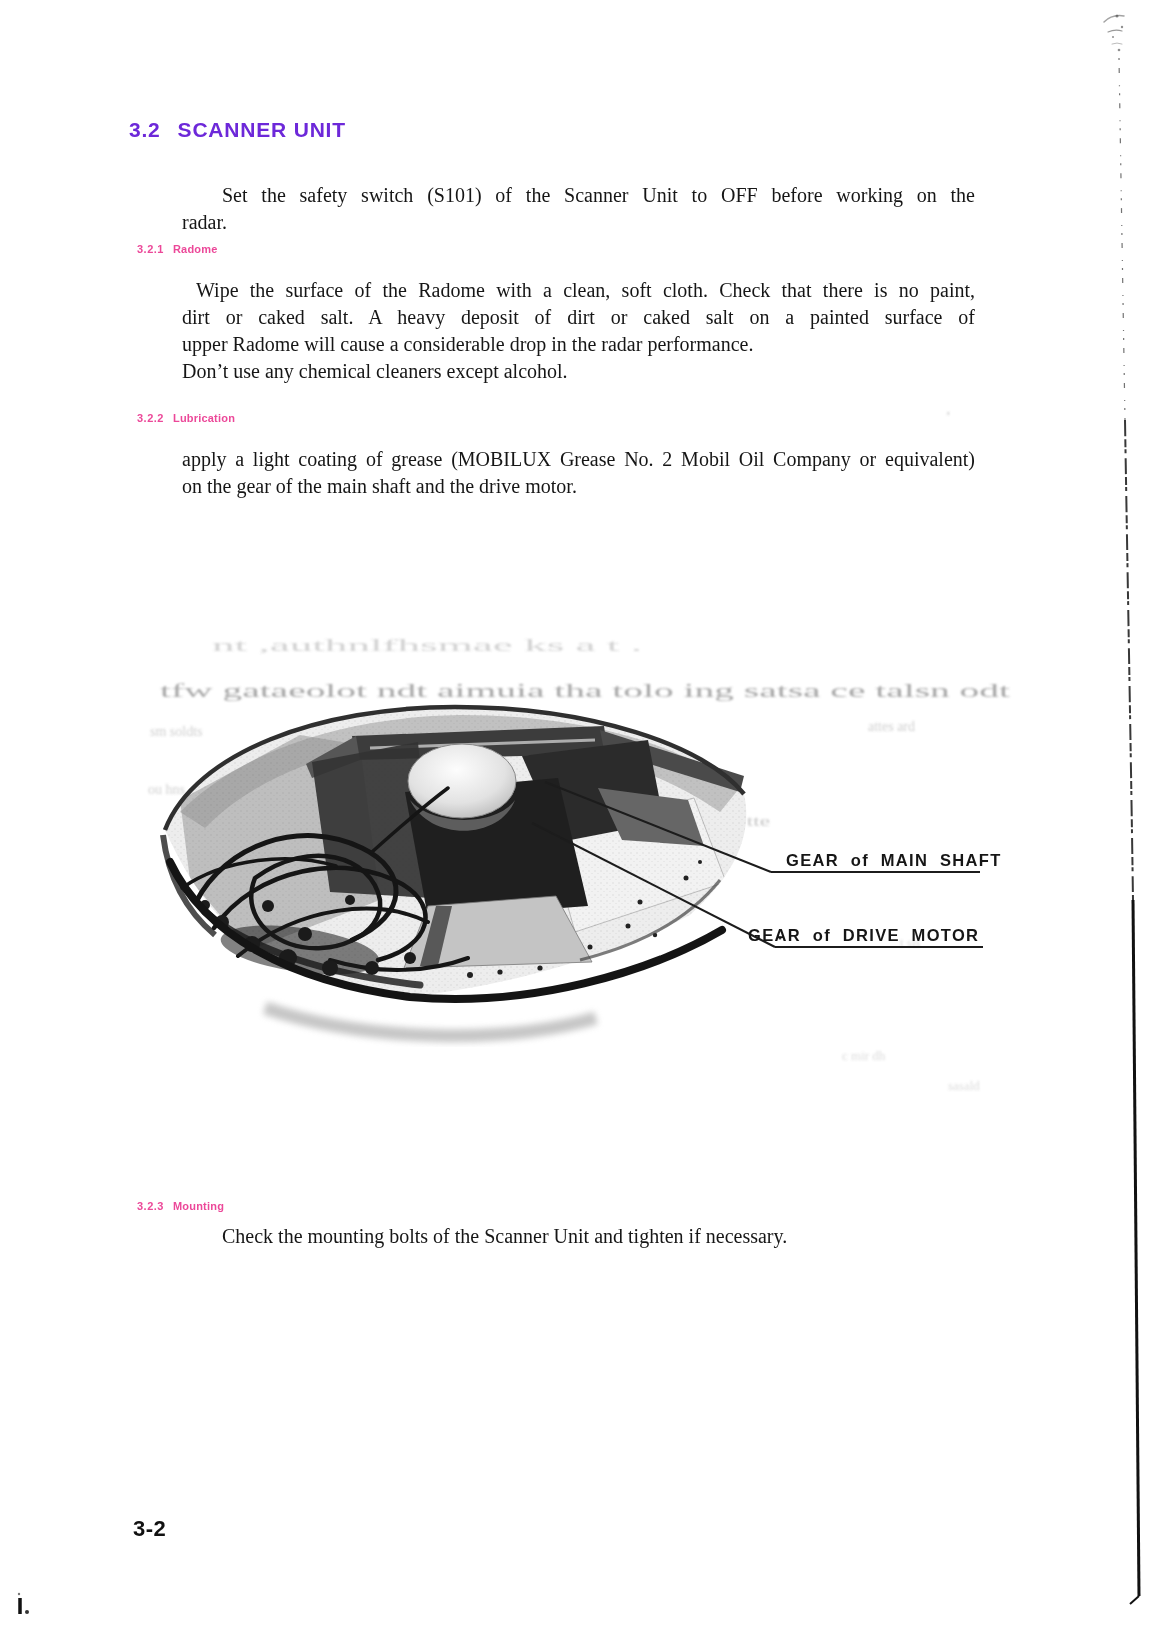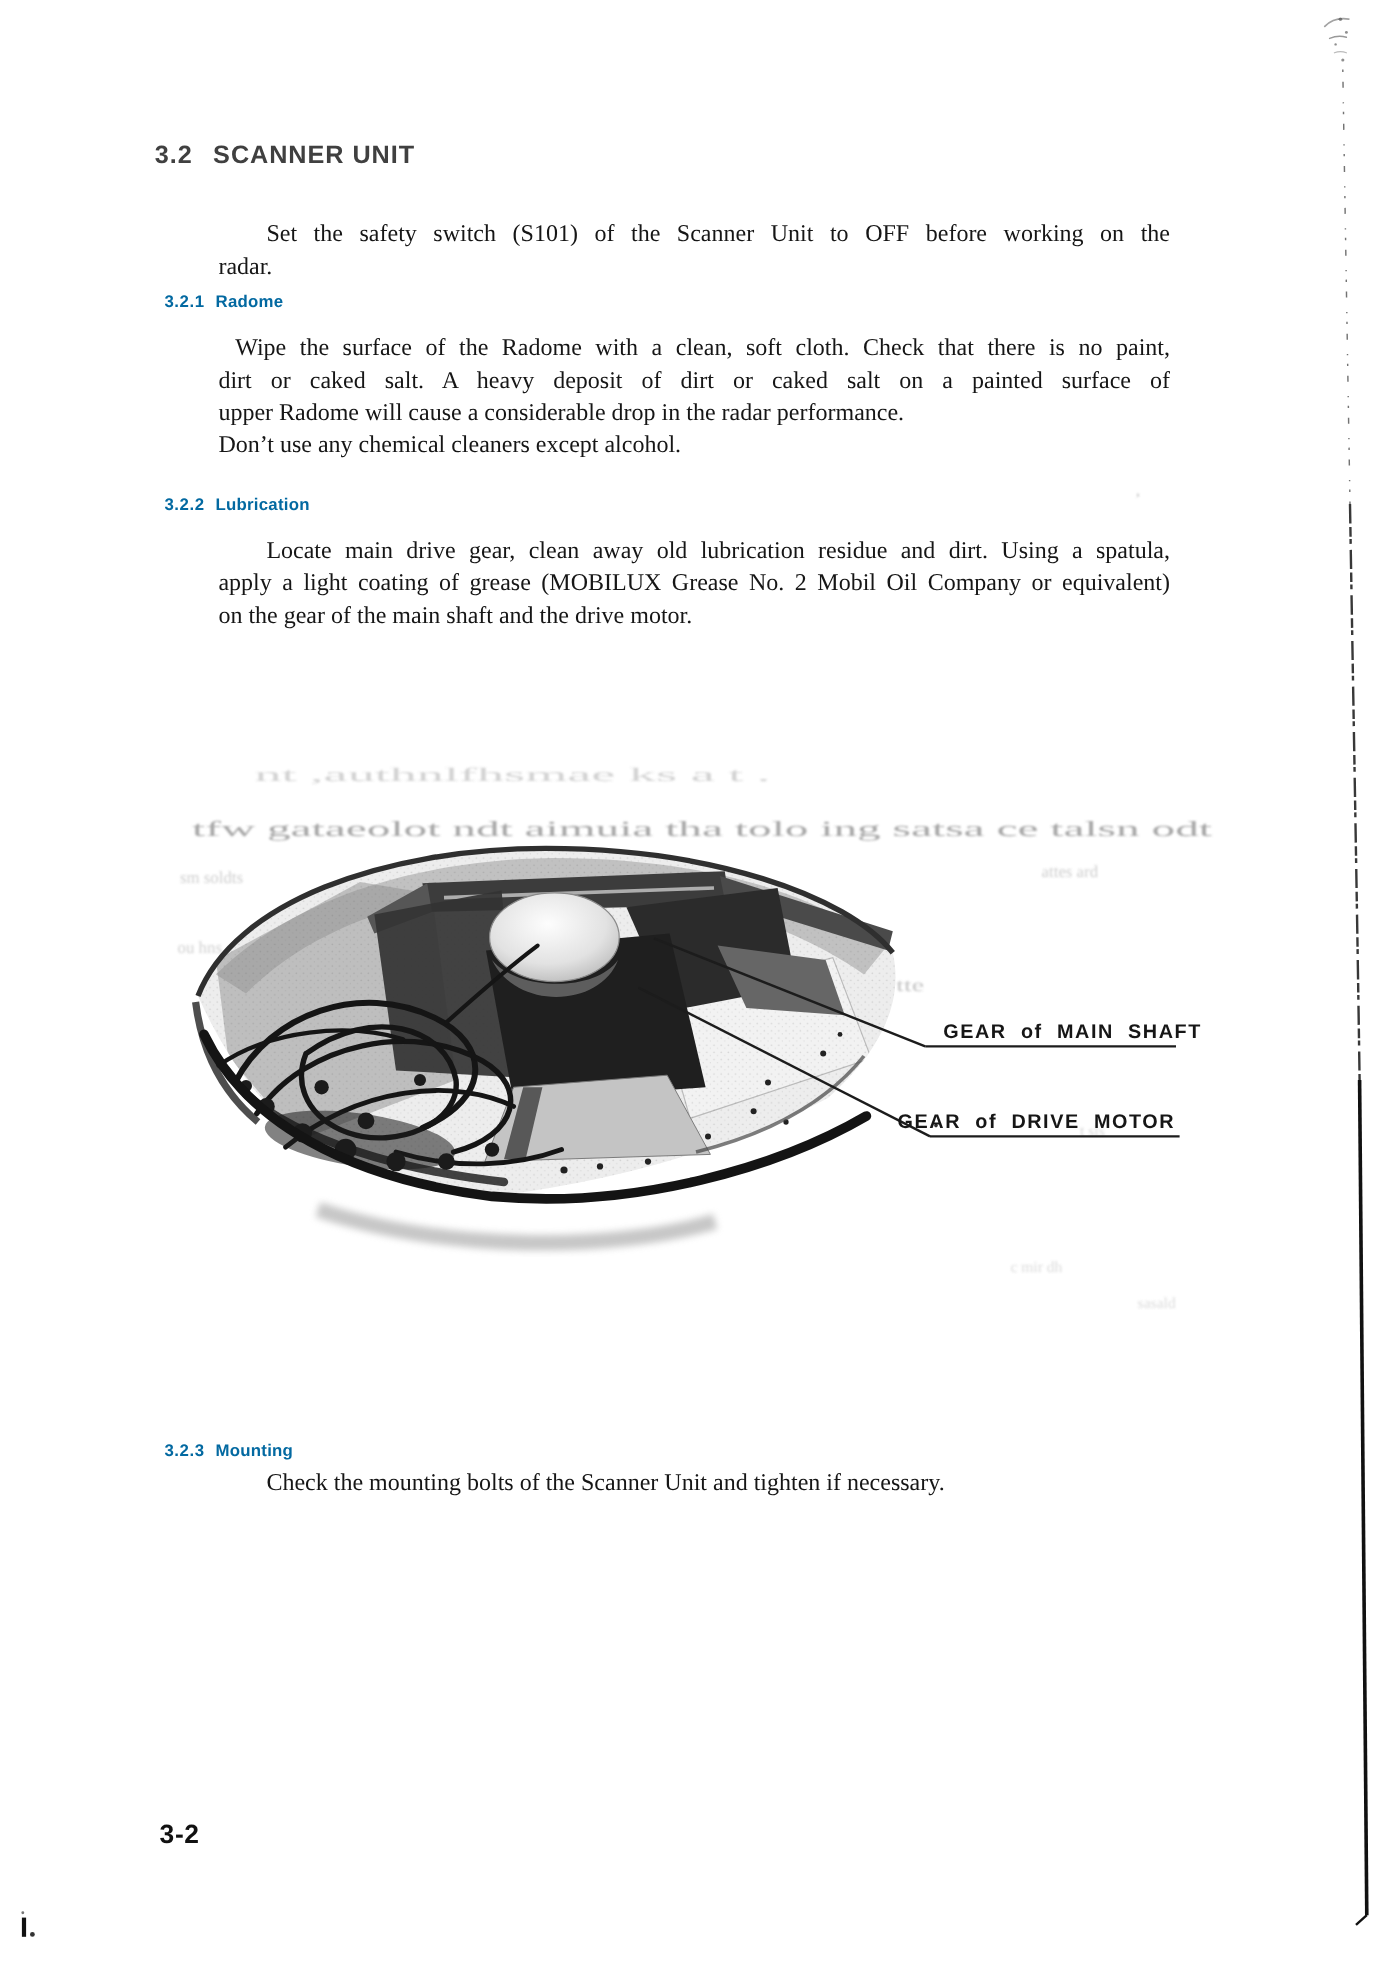--- a/index.html
+++ b/index.html
@@ -1,25 +1,25 @@
 <!DOCTYPE html>
 <html><head>
 <meta charset="utf-8">
 <style>
   html,body{margin:0;padding:0;background:#e9e9e9;}
   .page{position:relative;width:1157px;height:1635px;background:#ffffff;overflow:hidden;
         font-family:"Liberation Serif", serif;}
   .artlayer{position:absolute;left:0;top:0;width:1157px;height:1635px;pointer-events:none;}
   h1.sechead{position:absolute;left:129px;top:118px;margin:0;
      font-family:"Liberation Sans", sans-serif;font-weight:bold;font-size:21px;
-     letter-spacing:.8px;color:#404040;}
+     letter-spacing:.8px;color:#6d28d9;}
   h1.sechead .num{margin-right:17px;}
   h2.subhead{position:absolute;left:137px;margin:0;
-     font-family:"Liberation Sans", sans-serif;font-weight:bold;font-size:14px;
-     letter-spacing:.2px;color:#0369a1;}
+     font-family:"Liberation Sans", sans-serif;font-weight:bold;font-size:11px;
+     letter-spacing:.2px;color:#ec4899;}
   h2.subhead .num{margin-right:9px;letter-spacing:.5px;}
   .para{position:absolute;left:182px;width:793px;font-size:20px;line-height:27px;color:#161616;}
   .para .ln{white-space:normal;}
   .para .ln.j{text-align:justify;text-align-last:justify;}
   .fig-label{position:absolute;font-family:"Liberation Sans", sans-serif;font-weight:bold;
      font-size:16.5px;letter-spacing:1.3px;word-spacing:6px;color:#161616;white-space:nowrap;}
   .pagenum{position:absolute;left:133px;top:1516px;
      font-family:"Liberation Sans", sans-serif;font-weight:bold;font-size:22px;
      letter-spacing:.5px;color:#111;}
   .ghost{font-family:"Liberation Serif", serif;fill:#6d6d6d;}
@@ -183,21 +183,20 @@
       <div class="ln j" style="text-indent: 14px;">Wipe the surface of the Radome with a clean, soft cloth. Check that there is no paint,</div>
       <div class="ln j">dirt or caked salt. A heavy deposit of dirt or caked salt on a painted surface of</div>
       <div class="ln">upper Radome will cause a considerable drop in the radar performance.</div>
       <div class="ln">Don’t use any chemical cleaners except alcohol.</div>
     </div>
 
   <h2 class="subhead" style="top:412px">
     <span class="num">3.2.2</span><span>Lubrication</span>
   </h2>
   <div class="para" style="top:446px">
-      <div class="ln j" style="text-indent: 40px;">Locate main drive gear, clean away old lubrication residue and dirt. Using a spatula,</div>
       <div class="ln j">apply a light coating of grease (MOBILUX Grease No. 2 Mobil Oil Company or equivalent)</div>
       <div class="ln">on the gear of the main shaft and the drive motor.</div>
     </div>
 
   <div class="fig-label" style="left:786px;top:851px">GEAR of MAIN SHAFT</div>
   <div class="fig-label" style="left:748px;top:926px">GEAR of DRIVE MOTOR</div>
 
   <h2 class="subhead" style="top:1200px">
     <span class="num">3.2.3</span><span>Mounting</span>
   </h2>

